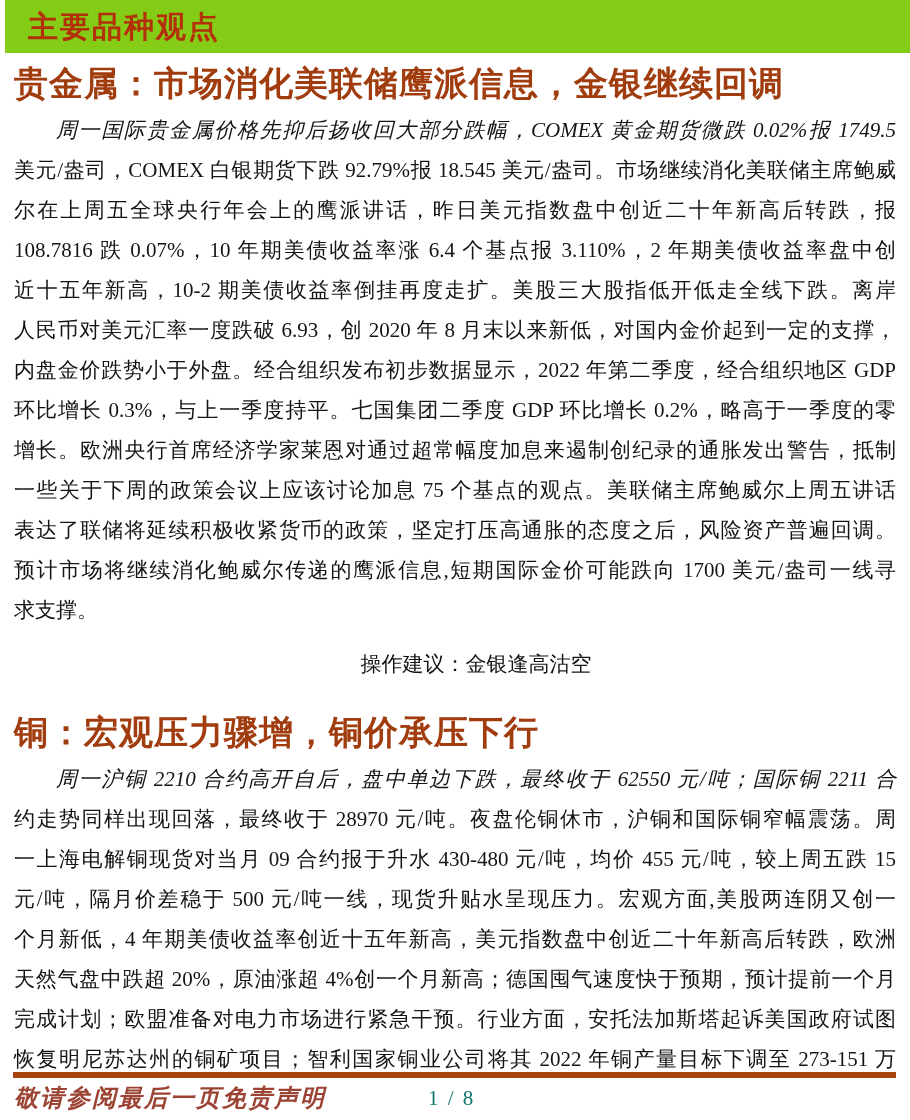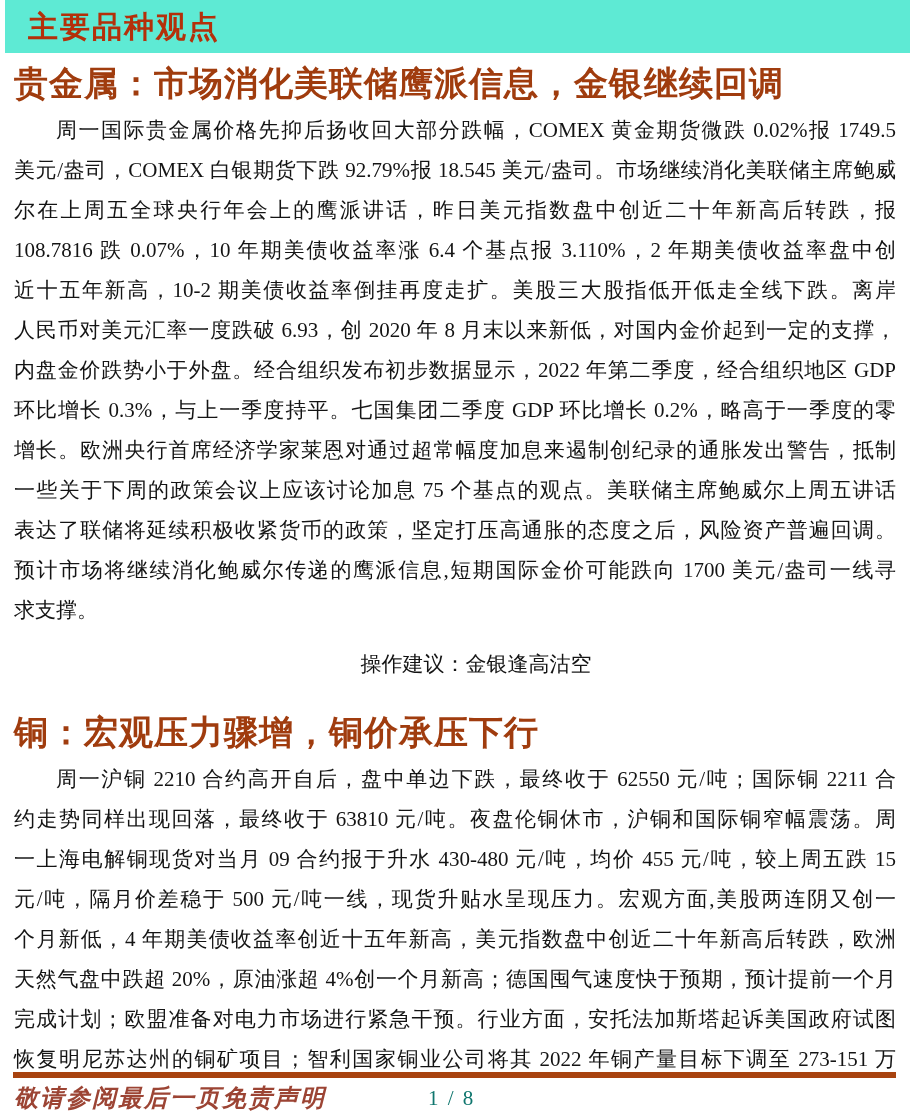--- a/index.html
+++ b/index.html
@@ -5,21 +5,21 @@
   html,body{margin:0;padding:0;}
   body{
     width:910px;height:1120px;position:relative;overflow:hidden;
     background:#ffffff;
     font-family:"Liberation Serif","DejaVu Serif",serif;
     color:#141414;
   }
   
   .banner{
     position:absolute;left:5px;top:0;right:0;height:53px;
-    background:#5eead4;
+    background:#84cc16;
   }
   .banner-title{
     font-family:"Liberation Sans","DejaVu Sans",sans-serif;
     font-weight:bold;font-size:30px;line-height:54px;
     color:#B4300A;padding-left:23px;letter-spacing:2px;
   }
   
   .content{position:absolute;left:14px;right:14px;top:53px;}
   .section-heading{
     font-family:"Liberation Sans","DejaVu Sans",sans-serif;
@@ -28,21 +28,21 @@
   }
   .heading-gold{margin-top:14px;}
   .heading-copper{margin-top:32px;}
   .para{font-size:21px;margin-top:11px;}
   .pline{
     line-height:40px;
     text-align:justify;text-align-last:justify;
     white-space:normal;
   }
   .pline.end{text-align-last:left;}
-  .pline.indent{text-indent:2em;}
+  .pline.indent{text-indent:2em;font-style:italic;}
   .advice{
     font-size:21px;line-height:40px;margin-top:14px;text-indent:2em;text-align:center;
   }
   
   .footer-rule{
     position:absolute;left:13px;right:14px;top:1072px;height:6px;
     background:#A8430F;
   }
   .footer-disclaimer{
     position:absolute;left:14px;top:1082px;
@@ -81,21 +81,21 @@
       <div class="pline">预计市场将继续消化鲍威尔传递的鹰派信息,短期国际金价可能跌向 1700 美元/盎司一线寻</div>
       <div class="pline end">求支撑。</div>
     </div>
 
   <div class="advice">操作建议：金银逢高沽空</div>
 
   <h1 class="section-heading heading-copper">铜：宏观压力骤增，铜价承压下行</h1>
 
   <div class="para">
       <div class="pline indent">周一沪铜 2210 合约高开自后，盘中单边下跌，最终收于 62550 元/吨；国际铜 2211 合</div>
-      <div class="pline">约走势同样出现回落，最终收于 63810 元/吨。夜盘伦铜休市，沪铜和国际铜窄幅震荡。周</div>
+      <div class="pline">约走势同样出现回落，最终收于 28970 元/吨。夜盘伦铜休市，沪铜和国际铜窄幅震荡。周</div>
       <div class="pline">一上海电解铜现货对当月 09 合约报于升水 430-480 元/吨，均价 455 元/吨，较上周五跌 15</div>
       <div class="pline">元/吨，隔月价差稳于 500 元/吨一线，现货升贴水呈现压力。宏观方面,美股两连阴又创一</div>
       <div class="pline">个月新低，4 年期美债收益率创近十五年新高，美元指数盘中创近二十年新高后转跌，欧洲</div>
       <div class="pline">天然气盘中跌超 20%，原油涨超 4%创一个月新高；德国囤气速度快于预期，预计提前一个月</div>
       <div class="pline">完成计划；欧盟准备对电力市场进行紧急干预。行业方面，安托法加斯塔起诉美国政府试图</div>
       <div class="pline">恢复明尼苏达州的铜矿项目；智利国家铜业公司将其 2022 年铜产量目标下调至 273-151 万</div>
     </div>
 
 </div>
 

